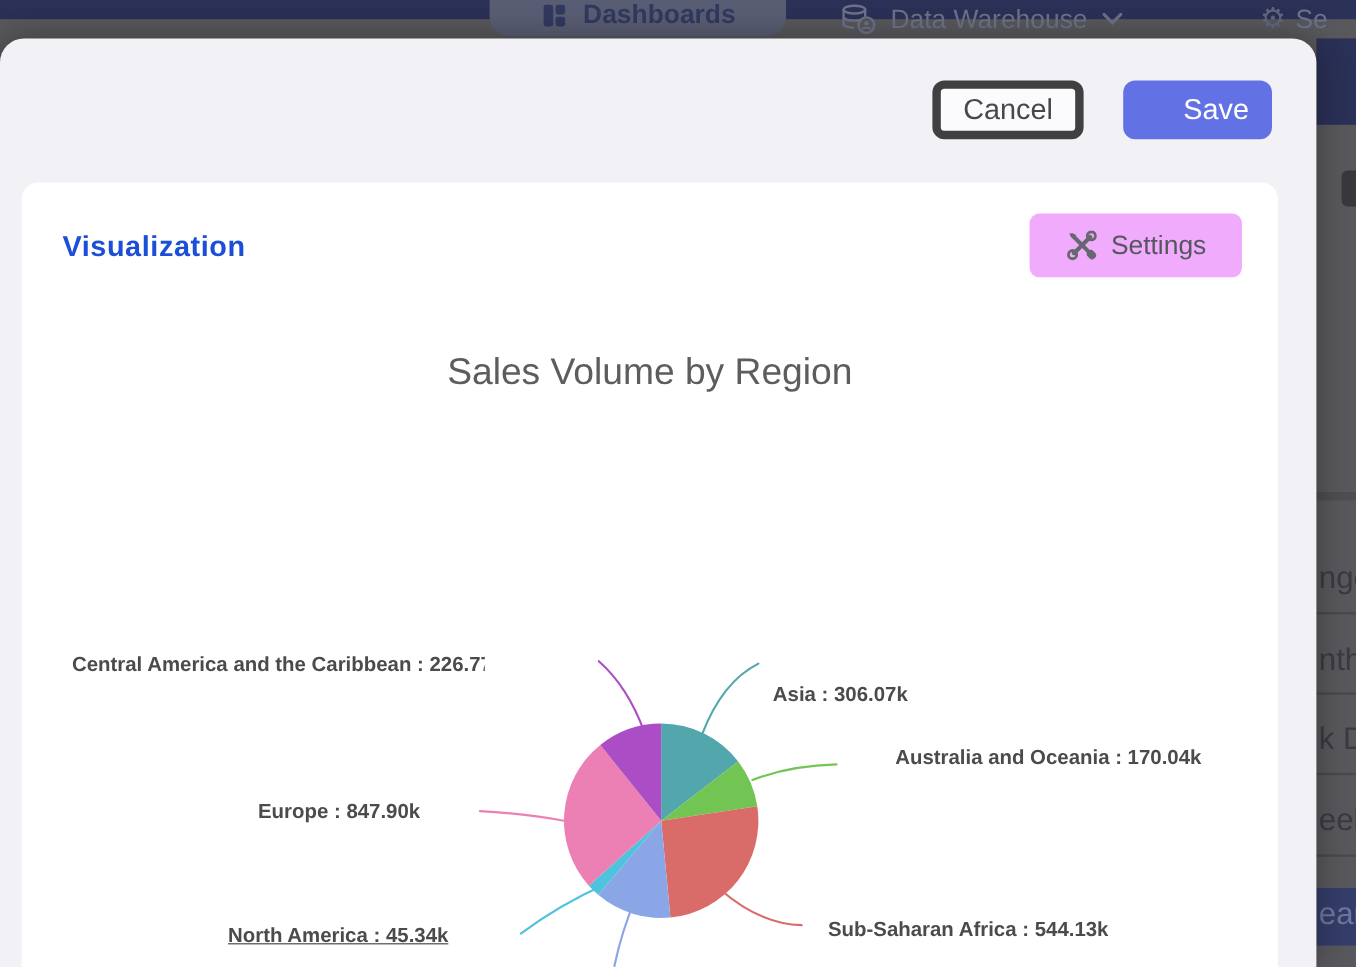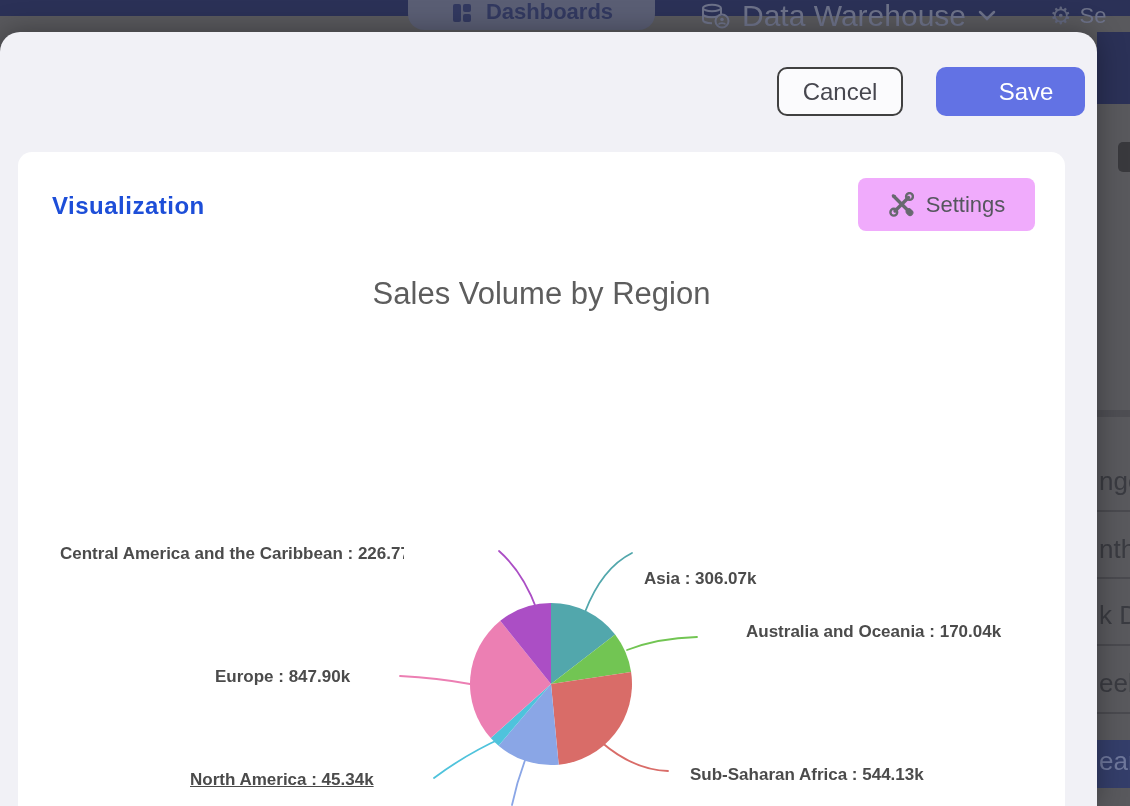--- a/index.html
+++ b/index.html
@@ -7,21 +7,21 @@
     font-family:"Liberation Sans", sans-serif; background:#59595d; }
 
   
   .navbar { position:absolute; left:0; top:0; width:1130px; height:16px;
     background:#2b3157; z-index:1; }
   .nav-pill { position:absolute; left:408px; top:-16px; width:247px; height:46px;
     background:#5a5e74; border-radius:16px; display:flex; align-items:flex-end;
     justify-content:center; gap:12px; padding-bottom:5px; color:#323960;
     font-size:22px; font-weight:bold; }
   .nav-dw { position:absolute; left:700px; top:0; height:32px; display:flex;
-    align-items:center; gap:12px; color:#6d7289; font-size:30px; }
+    align-items:center; gap:12px; color:#6d7289; font-size:22px; }
   .nav-settings { position:absolute; left:1050px; top:0; height:32px; display:flex;
     align-items:center; gap:8px; color:#6d7289; font-size:22px; overflow:hidden; width:80px;}
   .gear-glyph { font-size:24px; line-height:24px; color:#62677e; }
 
   .right-strip { position:absolute; left:1097px; top:32px; width:33px; height:774px;
     background:#59595d; z-index:1; }
   .strip-navy-top { position:absolute; left:0; top:0; width:33px; height:72px; background:#2b3157; }
   .strip-btn { position:absolute; left:21px; top:110px; width:14px; height:30px;
     background:#39393d; border-radius:5px 0 0 5px; }
   .strip-band { position:absolute; left:0; top:378px; width:33px; height:7px; background:#4e4e53; }
@@ -29,32 +29,32 @@
   .frag-sel-band { position:absolute; left:0; top:708px; width:33px; height:48px; background:#343e6a; }
   .frag-divider { position:absolute; left:0; width:33px; height:2px; background:#4a4a4f; }
 
   
   .modal { position:absolute; left:0; top:32px; width:1097px; height:774px;
     background:#f1f1f6; border-radius:20px 20px 0 0; z-index:2;
     box-shadow:0 0 28px rgba(0,0,0,0.35); }
   .btn { position:absolute; height:49px; border-radius:10px; font-size:24px;
     display:flex; align-items:center; justify-content:center; cursor:pointer; }
   .btn-cancel { left:777px; top:35px; width:126px; background:#fbfbfd;
-    border:2px solid #404040; color:#47474f; }
-  .btn-save { left:936px; top:35px; width:149px; background:#6272e4; color:#ffffff;padding-left:31px; }
+    border:7px solid #404040; color:#47474f; }
+  .btn-save { left:936px; top:35px; width:124px; background:#6272e4; color:#ffffff;padding-left:31px; }
 
   .card { position:absolute; left:18px; top:120px; width:1047px; height:700px;
     background:#ffffff; border-radius:14px; }
   .card-title { position:absolute; left:34px; top:40px; font-size:24px;
     font-weight:bold; color:#1d4ed8; letter-spacing:0.5px; }
   .btn-settings { position:absolute; left:840px; top:26px; width:177px; height:53px;
     background:#f0abfc; border-radius:8px; display:flex; align-items:center;
     justify-content:center; gap:12px; font-size:22px; color:#55565e; cursor:pointer; }
 
-  .chart-title { position:absolute; left:0; top:124px; width:1047px; text-align:center;
+  .chart-title { position:absolute; left:0; top:140px; width:1047px; text-align:center;
     font-size:31px; color:#5d5d5d; }
 
   .chart-svg { position:absolute; left:0; top:0; width:1047px; height:700px; }
 
   .pie-label { position:absolute; font-size:17px; font-weight:bold; color:#4b4b4b;
     white-space:nowrap; line-height:24px; }
   .lab-central   { left:42px;  top:390px; }
   .lab-asia      { left:626px; top:415px;text-align:right; }
   .lab-australia { left:692px; top:468px;margin-left:36px; }
   .lab-europe    { left:197px; top:513px; }

